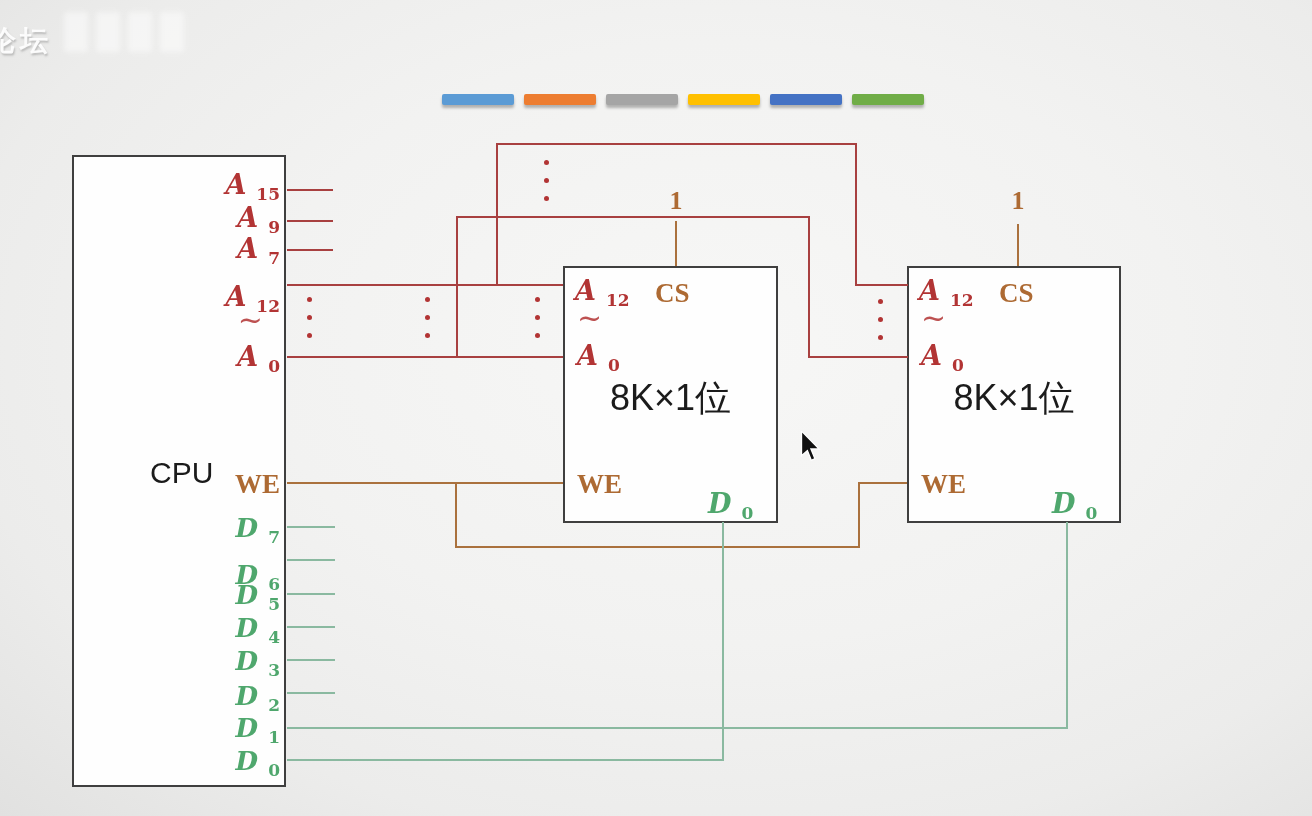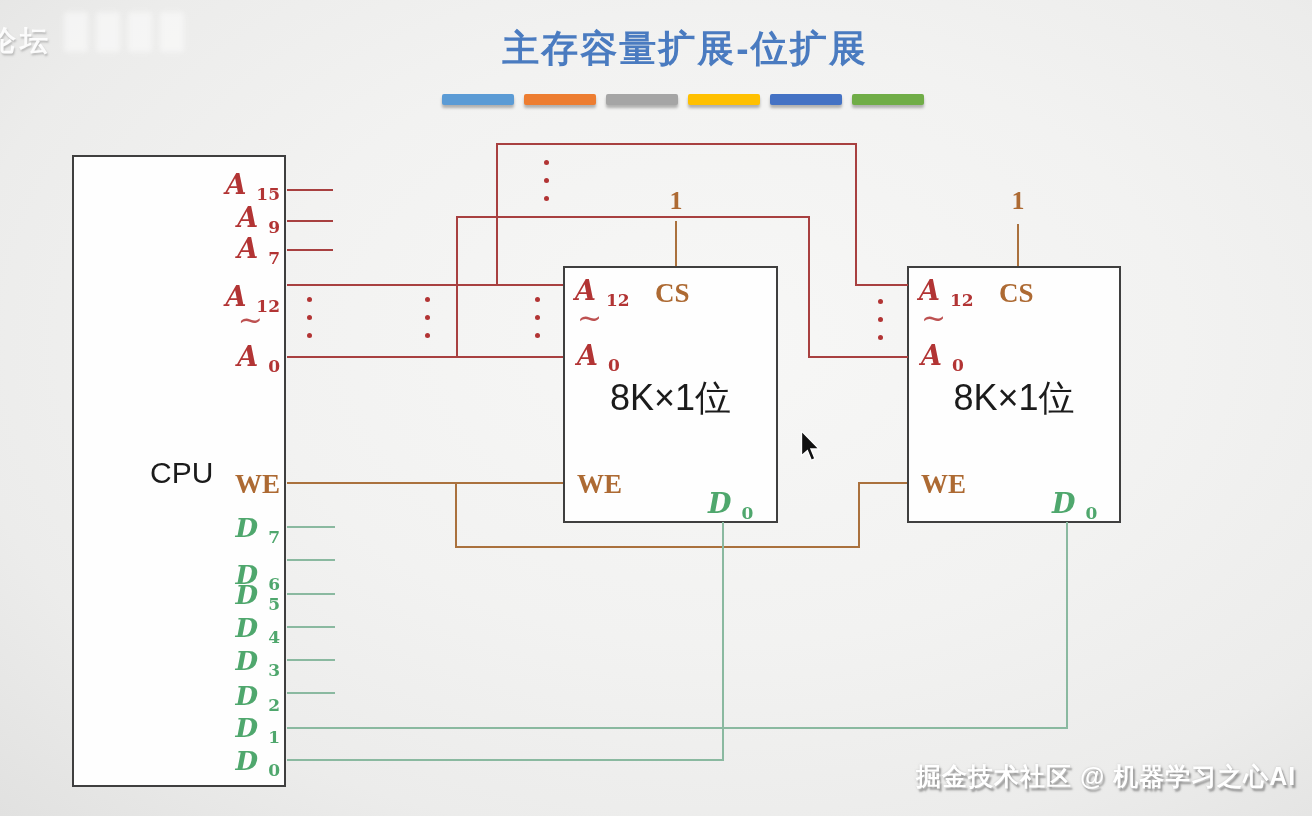--- a/index.html
+++ b/index.html
@@ -57,23 +57,21 @@
 
 <div class="stage">
 
   <div class="wm-topleft">论坛</div>
   <div class="ghost-marks">
       <i></i>
       <i></i>
       <i></i>
       <i></i>
     </div>
-  <div class="wm-bottom">掘金技术社区 @ 机器学习之心AI</div>
 
-  <div class="page-title">主存容量扩展-位扩展</div>
   <div class="bars">
     <div class="accent-bar" style="background: rgb(91, 155, 213);"></div>
     <div class="accent-bar" style="background: rgb(237, 125, 49);"></div>
     <div class="accent-bar" style="background: rgb(165, 165, 165);"></div>
     <div class="accent-bar" style="background: rgb(255, 192, 0);"></div>
     <div class="accent-bar" style="background: rgb(68, 114, 196);"></div>
     <div class="accent-bar" style="background: rgb(112, 173, 71);"></div>
   </div>
 
   <div class="box" id="cpu-box" style="left:72px;top:155px;width:214px;height:632px;"></div>

